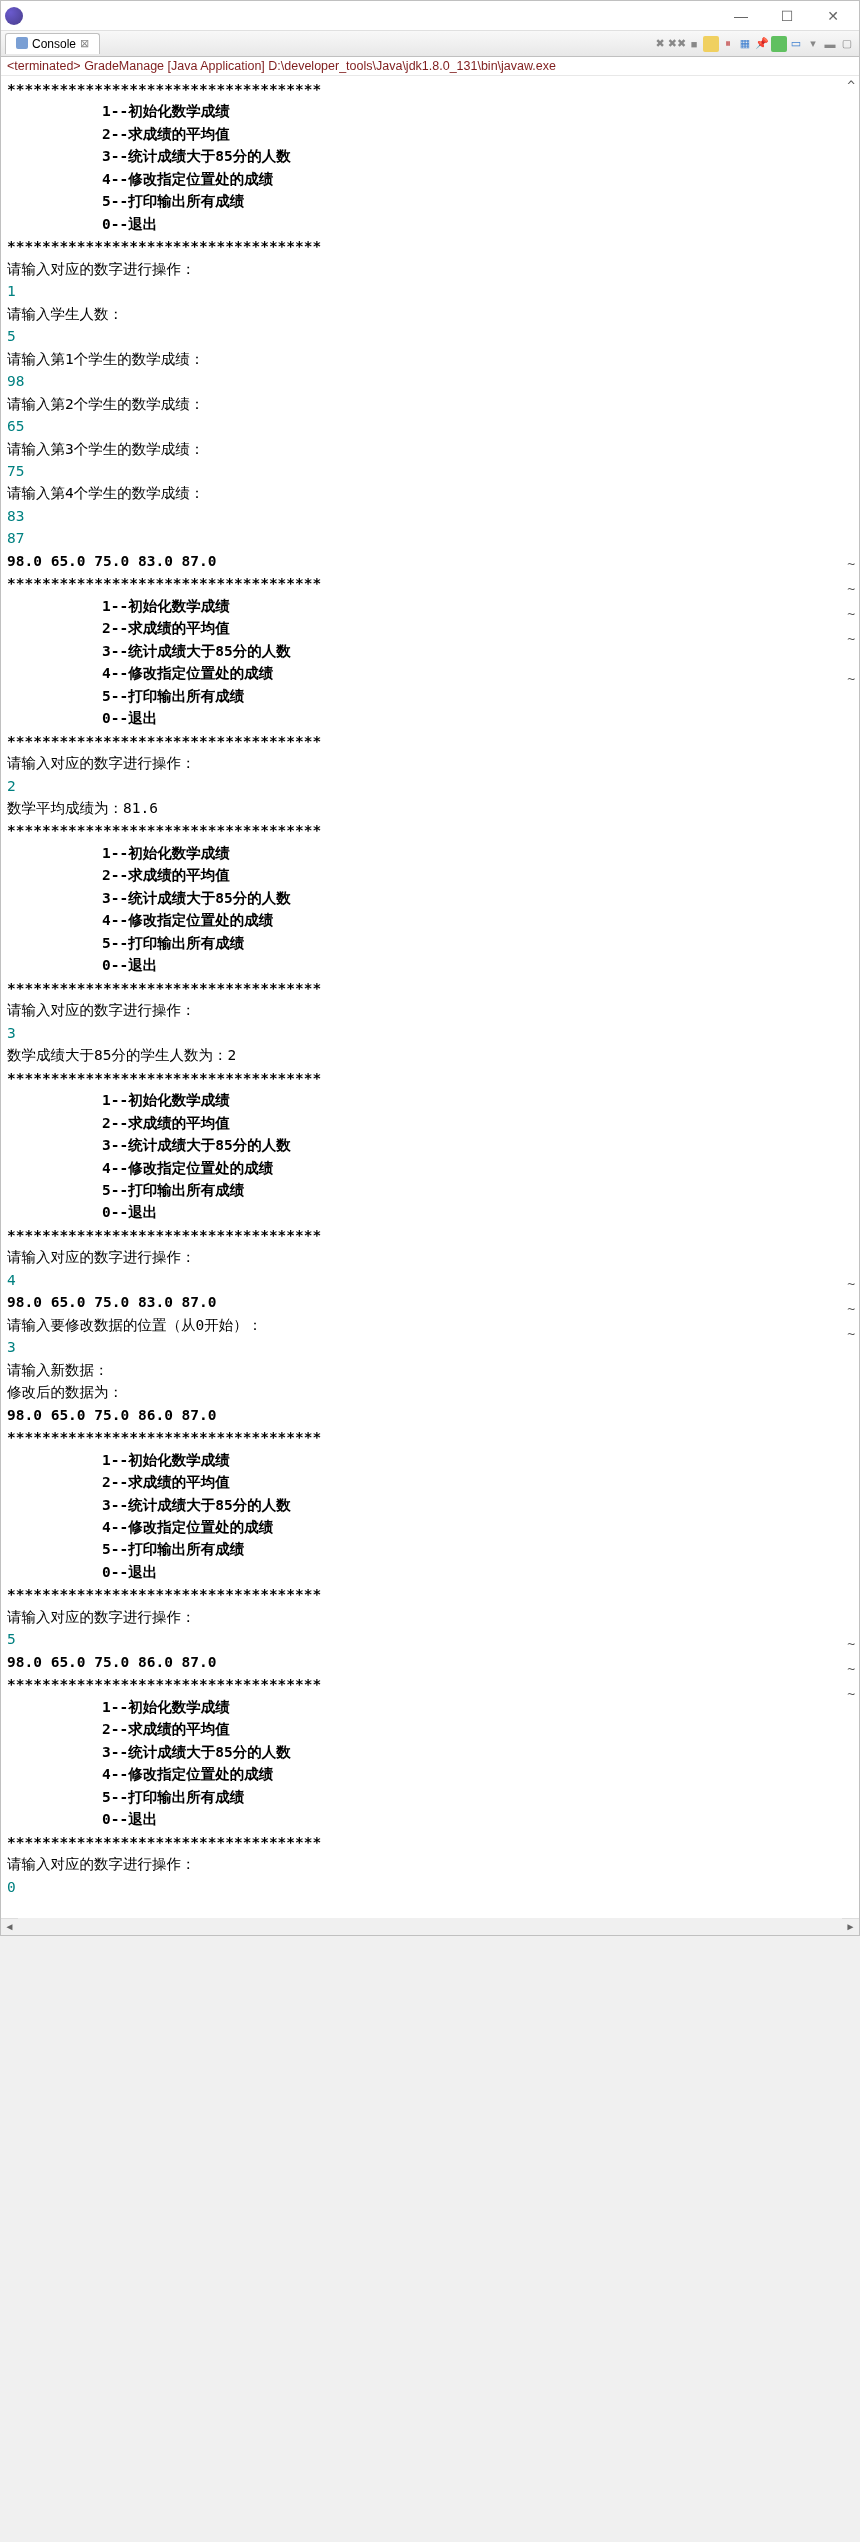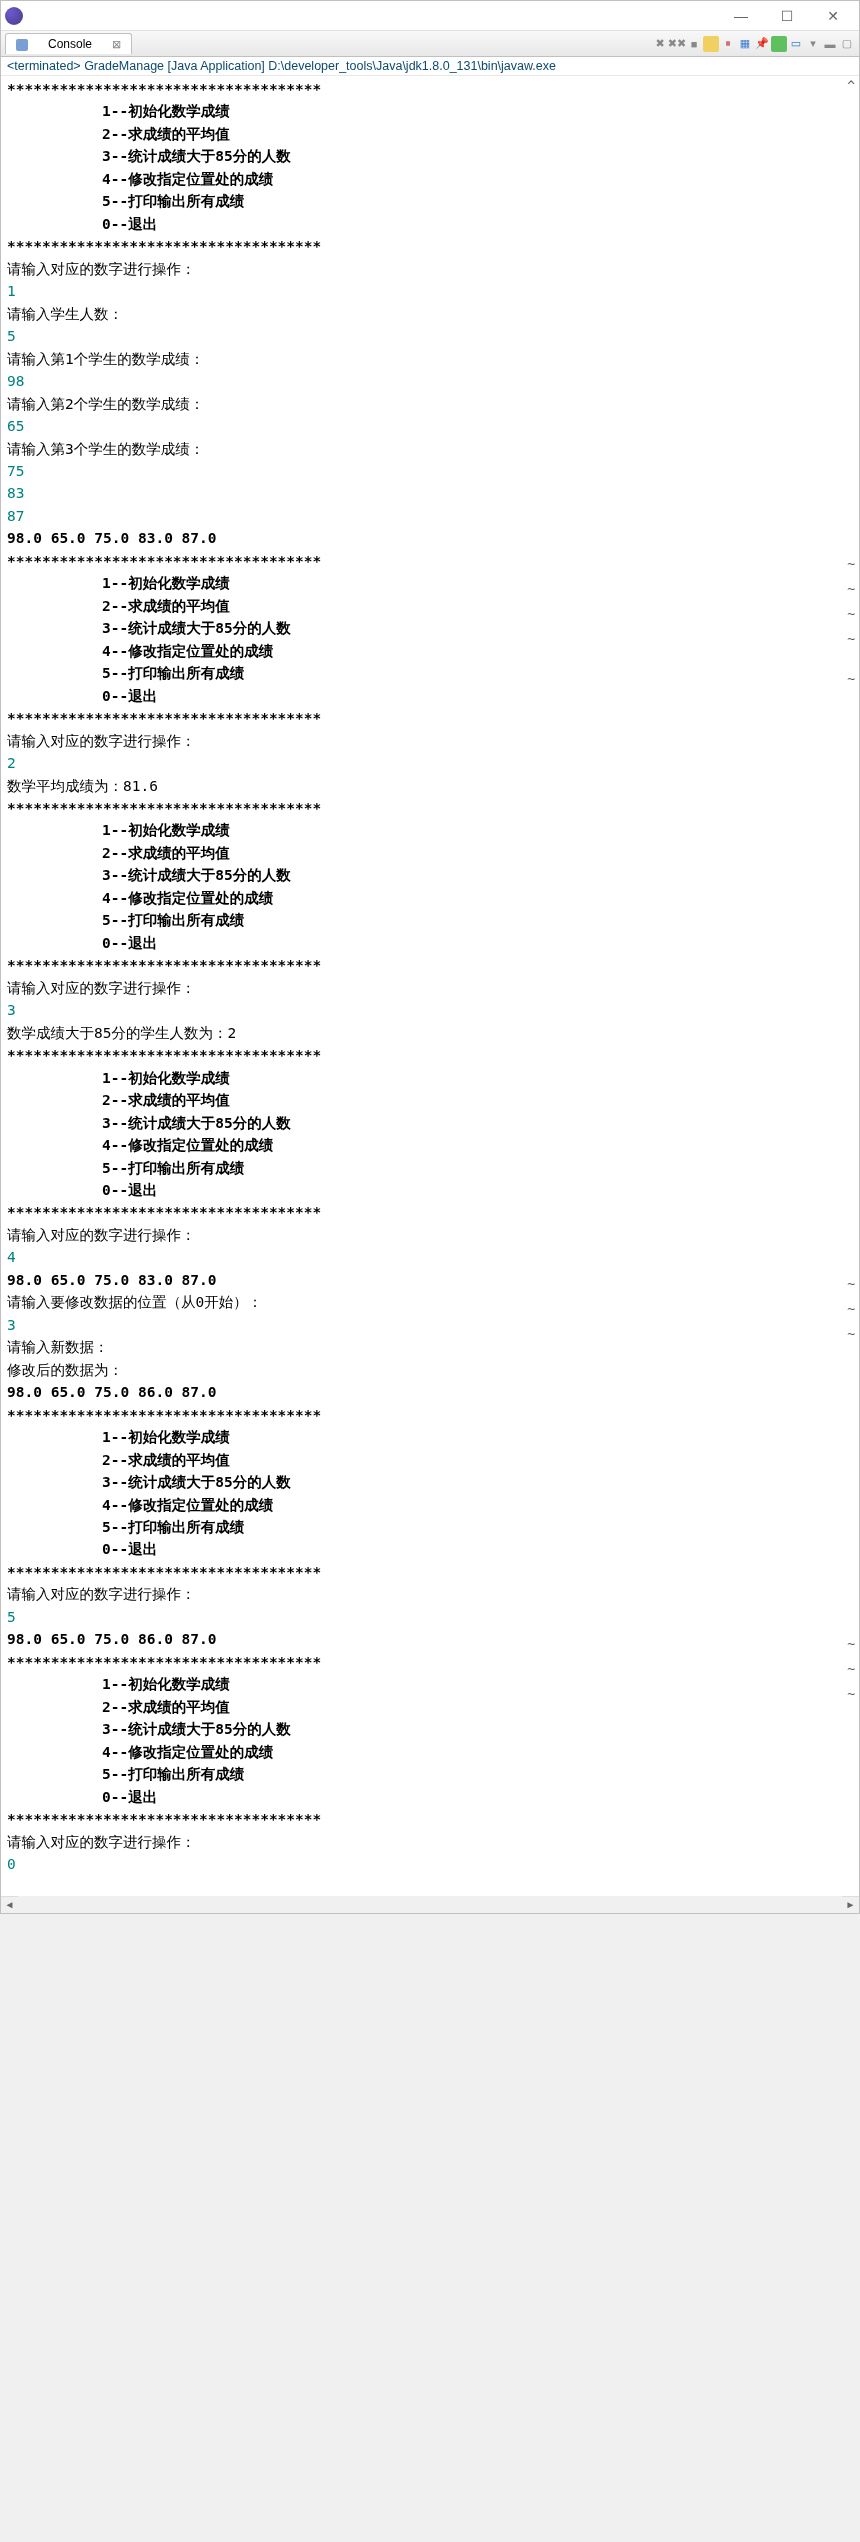--- a/index.html
+++ b/index.html
@@ -37,37 +37,37 @@
       align-items: center;
       padding: 0 4px;
     }
     .tab {
       background: #fff;
       border: 1px solid #c0c0c0;
       border-bottom: none;
       padding: 3px 10px;
       font-size: 12px;
       display: flex;
-      align-items: flex-end;
-      gap: 20px;
+      align-items: flex-start;
+      gap: 4px;
       border-radius: 3px 3px 0 0;
     }
     .tab-icon { width: 12px; height: 12px; background: #7a9fd4; border-radius: 2px; }
     .toolbar-icons { margin-left: auto; display: flex; gap: 1px; align-items: center; }
     .tb-icon { width: 16px; height: 16px; display: flex; align-items: center; justify-content: center; font-size: 11px; cursor: pointer; }
     .tb-x { color: #888; }
     .tb-red { color: #c04040; }
     .tb-yellow { background: #f0d060; border-radius: 2px; }
     .tb-blue { color: #4080d0; }
     .tb-green { background: #60c060; border-radius: 2px; }
     .tb-gray { color: #888; }
     .path-line {
       padding: 2px 6px;
       font-size: 12.5px;
-      color: #0c4a6e;
+      color: #7f1d1d;
       background: #fff;
       border-bottom: 1px solid #e8e8e8;
       white-space: nowrap;
       overflow: hidden;
     }
     .console-area {
       background: #fff;
       padding: 2px 6px 20px 6px;
       position: relative;
     }
@@ -160,20 +160,21 @@
     <div class="line">请输入对应的数字进行操作：</div>
     <div class="line input-line">1</div>
     <div class="line">请输入学生人数：</div>
     <div class="line input-line">5</div>
     <div class="line">请输入第1个学生的数学成绩：</div>
     <div class="line input-line">98</div>
     <div class="line">请输入第2个学生的数学成绩：</div>
     <div class="line input-line">65</div>
     <div class="line">请输入第3个学生的数学成绩：</div>
     <div class="line input-line">75</div>
+    <div class="line">请输入第4个学生的数学成绩：</div>
     <div class="line input-line">83</div>
     <div class="line input-line">87</div>
     <div class="line bold">98.0 65.0 75.0 83.0 87.0 </div>
 
     <div class="line bold">************************************</div>
     <div class="line bold"><span class="indent">1--初始化数学成绩</span></div>
     <div class="line bold"><span class="indent">2--求成绩的平均值</span></div>
     <div class="line bold"><span class="indent">3--统计成绩大于85分的人数</span></div>
     <div class="line bold"><span class="indent">4--修改指定位置处的成绩</span></div>
     <div class="line bold"><span class="indent">5--打印输出所有成绩</span></div>

